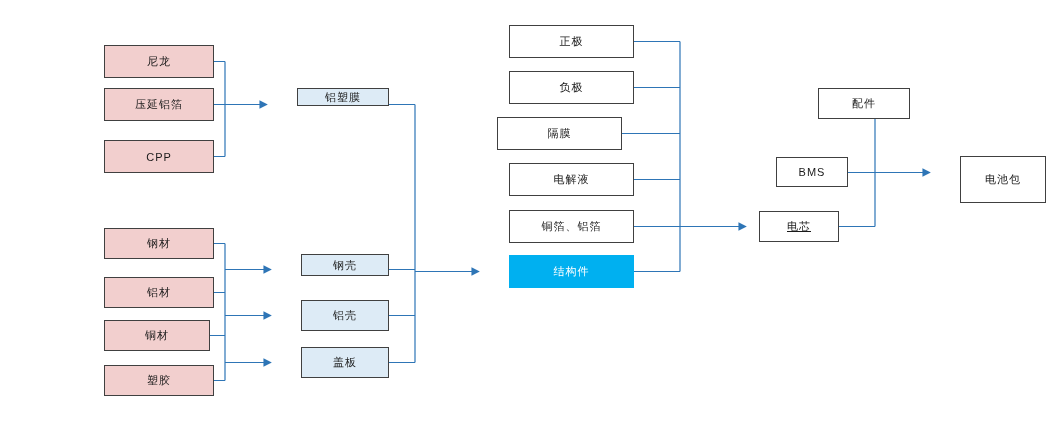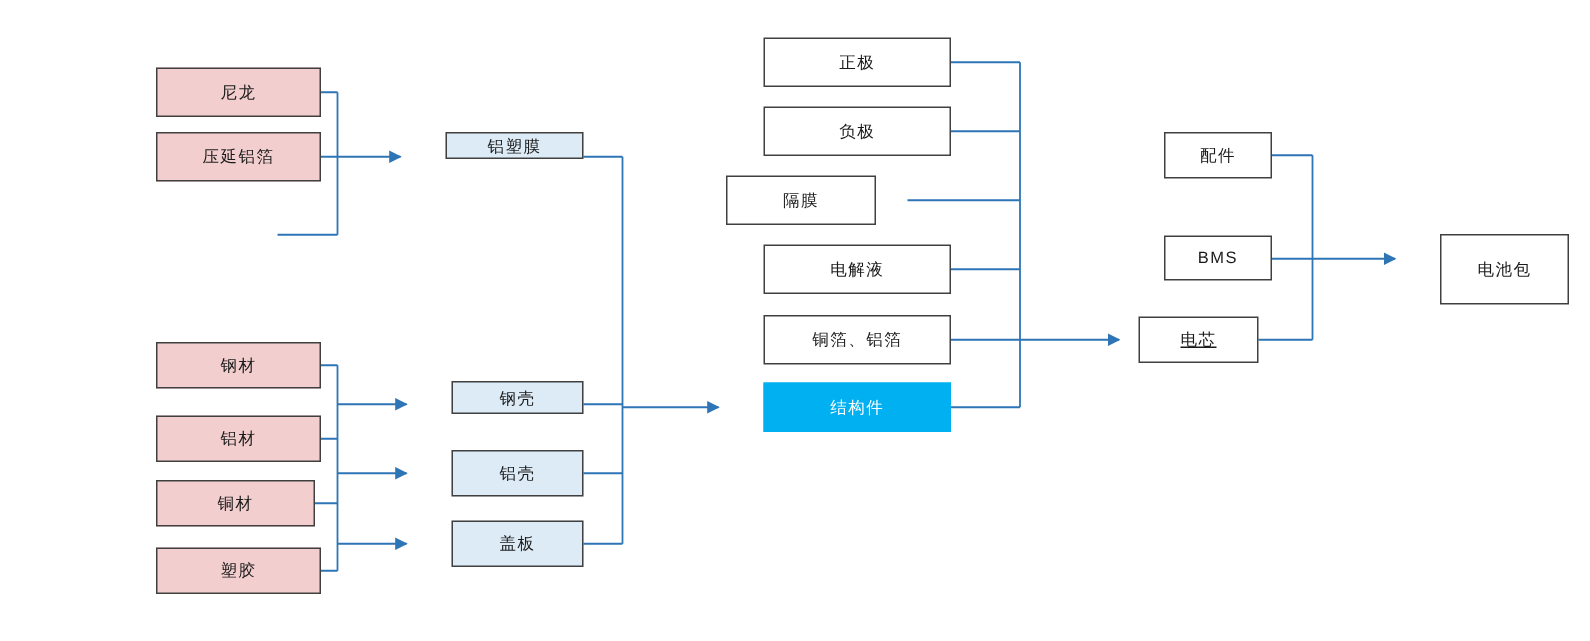--- a/index.html
+++ b/index.html
@@ -46,25 +46,25 @@
   #n-steel        { left: 75px;  top: 228px; width: 110px; height: 31px; }
   #n-aluminum     { left: 75px;  top: 277px; width: 110px; height: 31px; }
   #n-copper       { left: 75px;  top: 320px; width: 106px; height: 31px; }
   #n-plastic      { left: 75px;  top: 365px; width: 110px; height: 31px; }
   #n-film         { left: 268px; top: 88px;  width: 92px;  height: 18px; }
   #n-steel-shell  { left: 272px; top: 254px; width: 88px;  height: 22px; }
   #n-al-shell     { left: 272px; top: 300px; width: 88px;  height: 31px; }
   #n-cover        { left: 272px; top: 347px; width: 88px;  height: 31px; }
   #n-cathode      { left: 480px; top: 25px;  width: 125px; height: 33px; }
   #n-anode        { left: 480px; top: 71px;  width: 125px; height: 33px; }
-  #n-separator    { left: 455px; top: 117px; width: 100px; height: 33px; }
+  #n-separator    { left: 468px; top: 117px; width: 125px; height: 33px; }
   #n-electrolyte  { left: 480px; top: 163px; width: 125px; height: 33px; }
   #n-foils        { left: 480px; top: 210px; width: 125px; height: 33px; }
   #n-structural   { left: 480px; top: 255px; width: 125px; height: 33px; }
-  #n-accessories  { left: 747px; top: 88px;  width: 72px;  height: 31px; }
+  #n-accessories  { left: 789px; top: 88px;  width: 92px;  height: 31px; }
   #n-bms          { left: 747px; top: 157px; width: 72px;  height: 30px; }
   #n-cell         { left: 730px; top: 211px; width: 80px;  height: 31px; text-decoration: underline; }
   #n-pack         { left: 931px; top: 156px; width: 86px;  height: 47px; }
 </style>
 </head>
 <body>
 
 <div class="canvas">
 
   <svg class="links" viewBox="0 0 1060 427" xmlns="http://www.w3.org/2000/svg">
@@ -87,20 +87,21 @@
 
     <path class="link" d="M605 41.5 H680 M605 87.5 H680 M605 133.5 H680 M605 179.5 H680 M605 226.5 H680 M605 271.5 H680 M680 41.5 V271.5"></path>
     <path class="link" marker-end="url(#arw)" d="M680 226.5 H746"></path>
 
     <path class="link" d="M819 103.5 H875 M819 226.5 H875 M875 103.5 V226.5"></path>
     <path class="link" marker-end="url(#arw)" d="M819 172.5 H930"></path>
   </svg>
 
   <div class="node material" id="n-nylon">尼龙</div>
   <div class="node material" id="n-rolled-foil">压延铝箔</div>
+  <div class="node material" id="n-cpp">CPP</div>
   <div class="node material" id="n-steel">钢材</div>
   <div class="node material" id="n-aluminum">铝材</div>
   <div class="node material" id="n-copper">铜材</div>
   <div class="node material" id="n-plastic">塑胶</div>
 
   <div class="node component" id="n-film">铝塑膜</div>
   <div class="node component" id="n-steel-shell">钢壳</div>
   <div class="node component" id="n-al-shell">铝壳</div>
   <div class="node component" id="n-cover">盖板</div>
 

